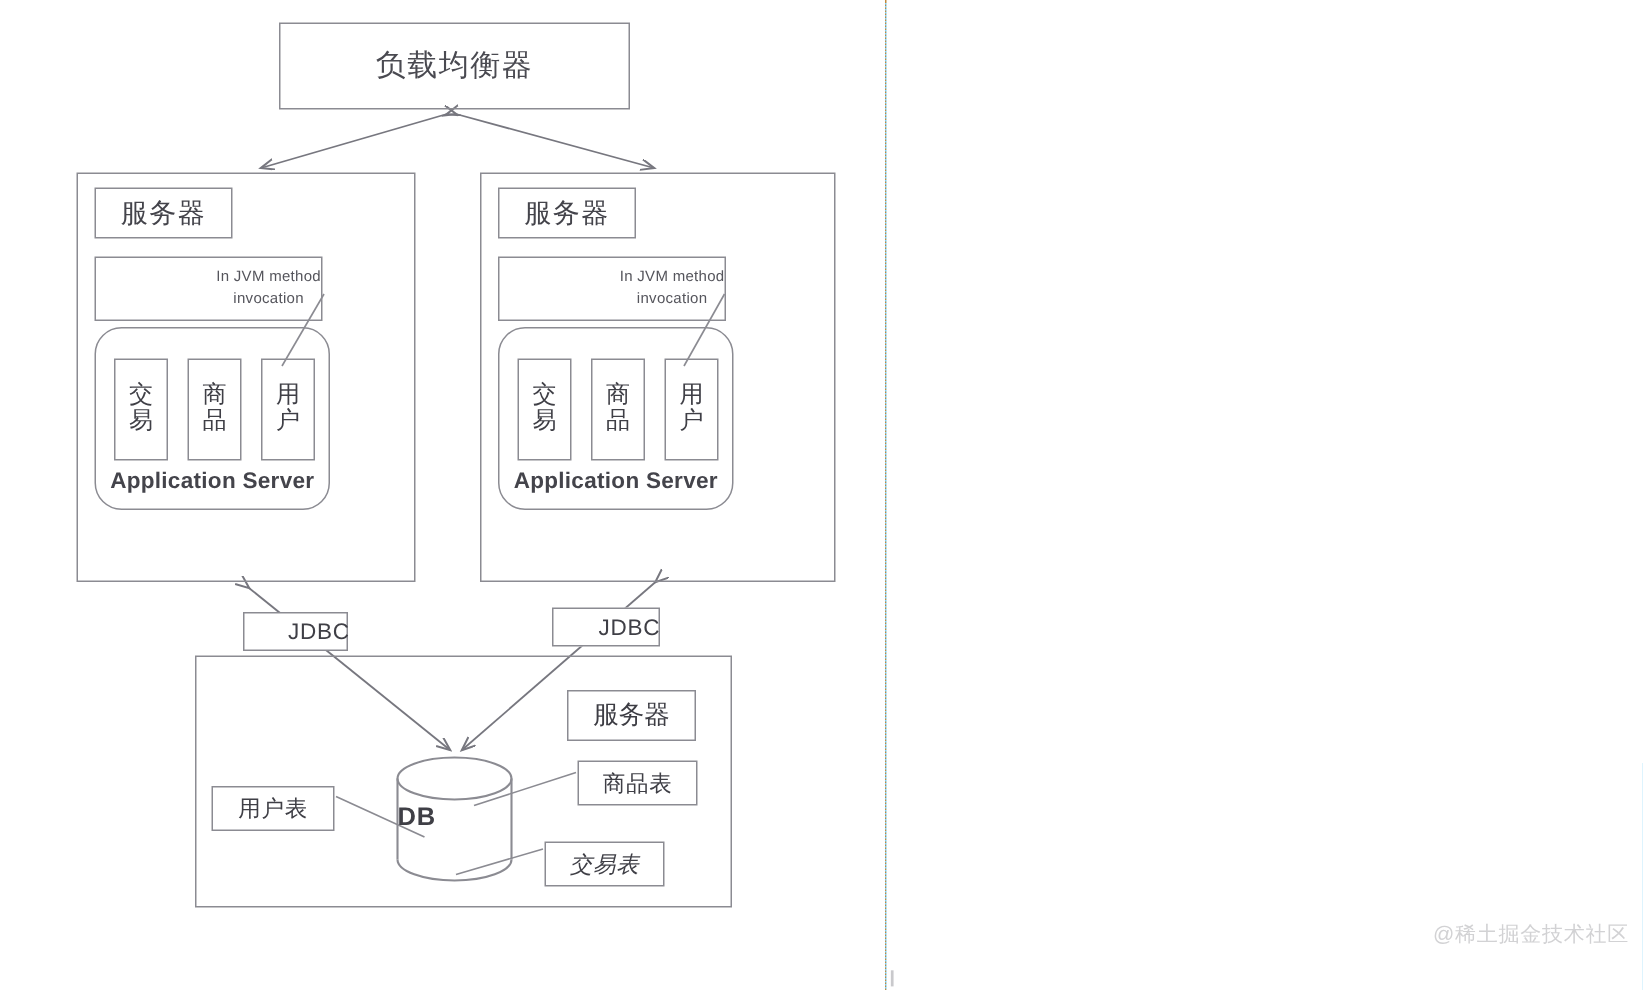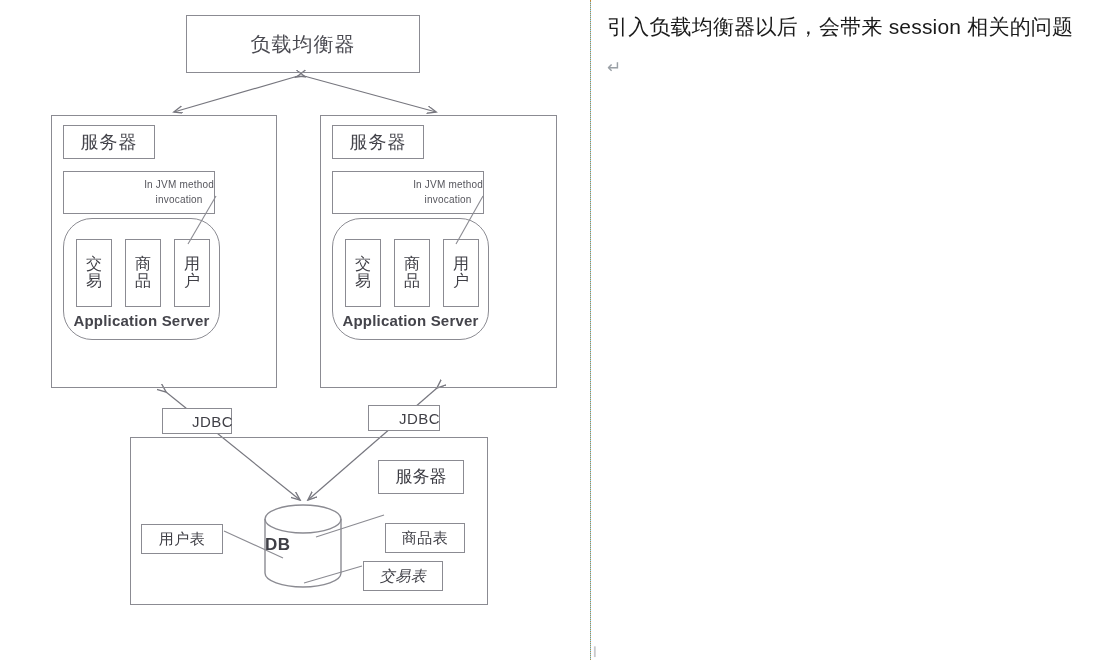--- a/index.html
+++ b/index.html
@@ -82,21 +82,21 @@
     font-size: 10px;
     color: #55555c;
     line-height: 1.45;
     text-align: center;
     letter-spacing: .2px;
   }
   .app-server {
     position: absolute;
     box-sizing: border-box;
     border: 1.3px solid #8b8b92;
-    border-radius: 29px;
+    border-radius: 18px;
   }
   .app-server-label {
     position: absolute;
     left: 0; right: 0;
     bottom: 10px;
     text-align: center;
     font-size: 15px;
     font-weight: bold;
     color: #44444b;
     letter-spacing: .2px;
@@ -148,21 +148,21 @@
     position: absolute;
     box-sizing: border-box;
     border: 1.3px solid #8b8b92;
     background: #ffffff;
     display: flex; align-items: center; justify-content: center;
     font-size: 15px;
     color: #3f3f46;
     letter-spacing: .5px;
   }
   #tbl-user    { left: 141px; top: 524px; width: 82px; height: 30px; }
-  #tbl-product { left: 385px; top: 507px; width: 80px; height: 30px; margin-top: 16px; }
+  #tbl-product { left: 385px; top: 507px; width: 80px; height: 30px; }
   #tbl-trade   { left: 363px; top: 561px; width: 80px; height: 30px; font-style: italic; }
 
   #db-cyl-label {
     position: absolute;
     left: 265px; top: 535px; width: 76px;
     font-size: 17px;
     font-weight: bold;
     color: #3f3f46;
     letter-spacing: .5px;
   }
@@ -301,19 +301,19 @@
     <div id="db-cyl-label">DB</div>
 
     <div class="tbl-box" id="tbl-user">用户表</div>
     <div class="tbl-box" id="tbl-product">商品表</div>
     <div class="tbl-box" id="tbl-trade">交易表</div>
   </div>
 
   <div id="divider"></div>
 
   <div class="text-panel">
-    <div id="note-text"><span>引入负载均衡器以后，会带来 session 相关的问题</span><span id="pilcrow">↵</span></div>
-
+
+    <div id="watermark">@稀土掘金技术社区</div>
 
     <div id="caret-mark">▎</div>
   </div>
 
 </div>
 
 </body></html>

